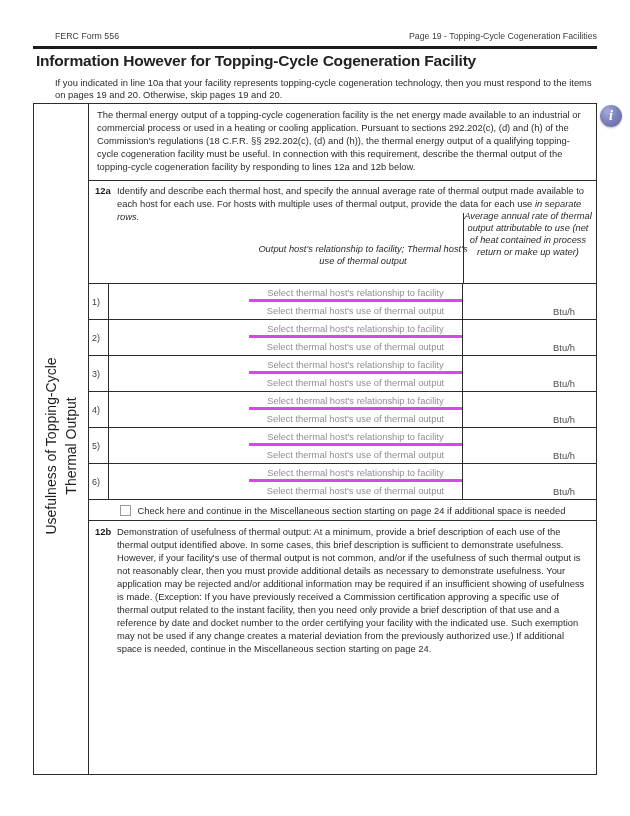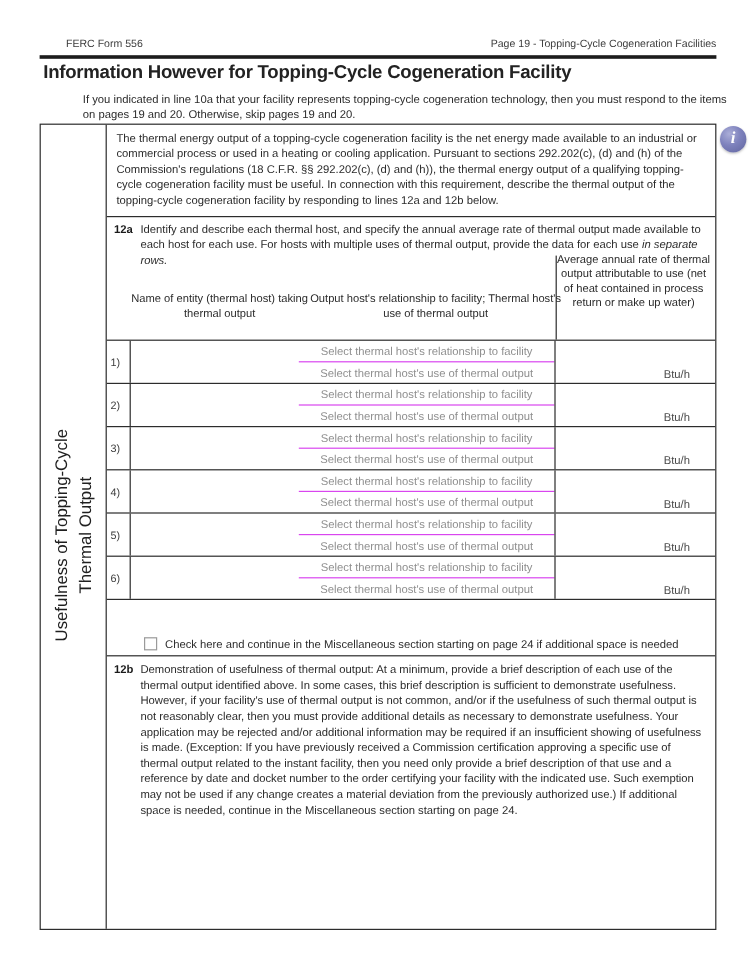--- a/index.html
+++ b/index.html
@@ -15,21 +15,21 @@
   
   .run-head-left  { position:absolute; left:55px;  top:31px; font-size:8.8px; color:#3c3c3c; }
   .run-head-right { position:absolute; right:33px; top:31px; font-size:8.8px; color:#3c3c3c; text-align:center; }
   .top-rule { position:absolute; left:33px; top:46px; width:564px; height:2.6px; background:#1c1c1c; }
 
   .page-title {
     position:absolute; left:36px; top:52px;
     font-size:15.5px; font-weight:bold; color:#222; letter-spacing:-0.2px;
   }
   .page-instructions {
-    position:absolute; left:69px; top:77px; width:541px;
+    position:absolute; left:55px; top:77px; width:541px;
     font-size:9.4px; line-height:1.32; color:#2b2b2b;
   }
 
   
   .main-box {
     position:absolute; left:33px; top:103px; width:564px; height:672px;
     border:1.3px solid #2c2c2c;
     display:flex;
   }
   .sidebar {
@@ -47,49 +47,49 @@
     height:77px; padding:5px 8px 0 8px;
     font-size:9.4px; line-height:1.38;
     border-bottom:1.3px solid #2c2c2c;
   }
 
   
   .sec12a-wrap { height:103px; position:relative; border-bottom:1.5px solid #2c2c2c; }
   .para { display:flex; padding:4px 6px 0 6px; font-size:9.4px; line-height:1.38; }
   .para b { width:22px; flex:none; color:#1a1a1a; }
   .para .body { flex:1; }
-  .hdr { position:absolute; text-align:center; font-size:9.3px; line-height:1.28; color:#2b2b2b; }
+  .hdr { position:absolute; text-align:center; font-size:9.3px; line-height:1.28; color:#2b2b2b;font-style:italic; }
   .hdr-entity { left:18px;  top:63px; width:152px; }
   .hdr-rel    { left:168px; top:63px; width:212px; }
   .hdr-rate   { right:3px;  top:30px; width:130px; }
   .rate-divider-top { position:absolute; left:374px; top:32px; bottom:0; width:1px; background:#2c2c2c; }
 
   
   .host-row { height:36px; display:flex; border-bottom:1.5px solid #2c2c2c; }
   .cell-num {
     width:20px; flex:none; border-right:1px solid #2c2c2c;
     font-size:9px; color:#3d3d3d; display:flex; align-items:center; padding-left:3px;
   }
   .cell-entity { width:140px; flex:none; }
   .cell-selects { width:213px; flex:none; }
   .select-field {
     height:17.5px; line-height:17.5px; text-align:center;
     font-size:9.4px; color:#8f8f8f;
-    border-bottom:1px solid #d946ef;
+    border-bottom:3px solid #d946ef;
     cursor:default; overflow:hidden; white-space:nowrap;
   }
   .select-field.last { border-bottom:none; }
   .cell-rate { flex:1; border-left:1px solid #2c2c2c; position:relative; }
   .rate-input { position:absolute; left:2px; top:2px; right:44px; bottom:2px; }
   .unit { position:absolute; right:21px; bottom:2px; font-size:9.4px; color:#4a4a4a; }
 
   .checkbox-row {
     height:21px; border-bottom:1.5px solid #2c2c2c;
     display:flex; align-items:center; justify-content:center;
-    font-size:9.4px; color:#2b2b2b;margin-top:26px;
+    font-size:9.4px; color:#2b2b2b;
   }
   .checkbox {
     width:11px; height:11px; border:1px solid #9a9a9a; background:#fefefe;
     margin-right:7px; flex:none;
   }
 
   .sec12b { flex:1; display:flex; flex-direction:row; }
   .sec12b .para { padding:5px 7px 0 6px; }
   .response-area { flex:1; }
 
@@ -131,21 +131,20 @@
 
     <div class="sec12a-wrap">
       <div class="para">
         <b>12a</b>
         <span class="body">
           <span>Identify and describe each thermal host, and specify the annual average rate of thermal output made available to each host for each use.  For hosts with multiple uses of thermal output, provide the data for each use</span>
           <i>in separate rows.</i>
         </span>
       </div>
       <div class="rate-divider-top"></div>
-      <div class="hdr hdr-entity">Name of entity (thermal host) taking thermal output</div>
       <div class="hdr hdr-rel">Output host's relationship to facility; Thermal host's use of thermal output</div>
       <div class="hdr hdr-rate">Average annual rate of thermal output attributable to use (net of heat contained in process return or make up water)</div>
     </div>
 
     <div>
 
       <div class="host-row">
         <div class="cell-num">1)</div>
         <div class="cell-entity"></div>
         <div class="cell-selects">

